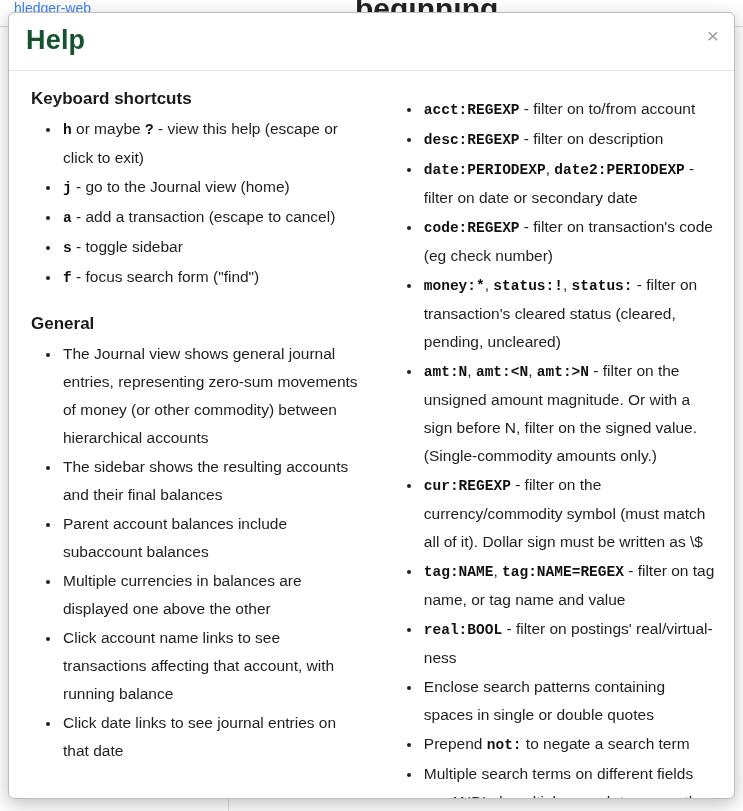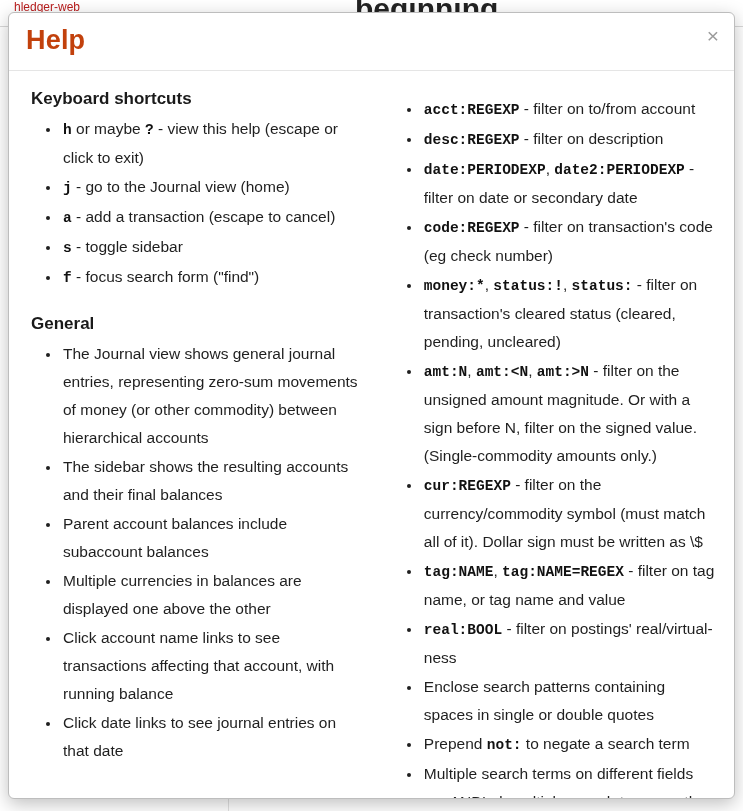--- a/index.html
+++ b/index.html
@@ -19,22 +19,22 @@
   #backdrop-page {
     position: absolute;
     inset: 0;
     background: #ffffff;
     overflow: hidden;
   }
   #backdrop-page .bg-breadcrumb {
     position: absolute;
     top: 0px;
     left: 14px;
-    font-size: 12px;
-    color: #b91c1c;
+    font-size: 14px;
+    color: #3b82f6;
     white-space: nowrap;
   }
   #backdrop-page .bg-title {
     position: absolute;
     top: -8px;
     left: 355px;
     font-size: 30px;
     font-weight: bold;
     color: #222;
     white-space: nowrap;
@@ -75,21 +75,21 @@
     height: 58px;
     border-bottom: 1px solid #e5e5e5;
     box-sizing: border-box;
   }
   .modal-title {
     position: absolute;
     left: 17px;
     top: 12px;
     font-size: 27px;
     font-weight: bold;
-    color: #c2410c;
+    color: #14532d;
     letter-spacing: 0.2px;
   }
   .modal-close {
     position: absolute;
     right: 15px;
     top: 12px;
     font-size: 21px;
     line-height: 21px;
     color: #9b9b9b;
     background: none;

